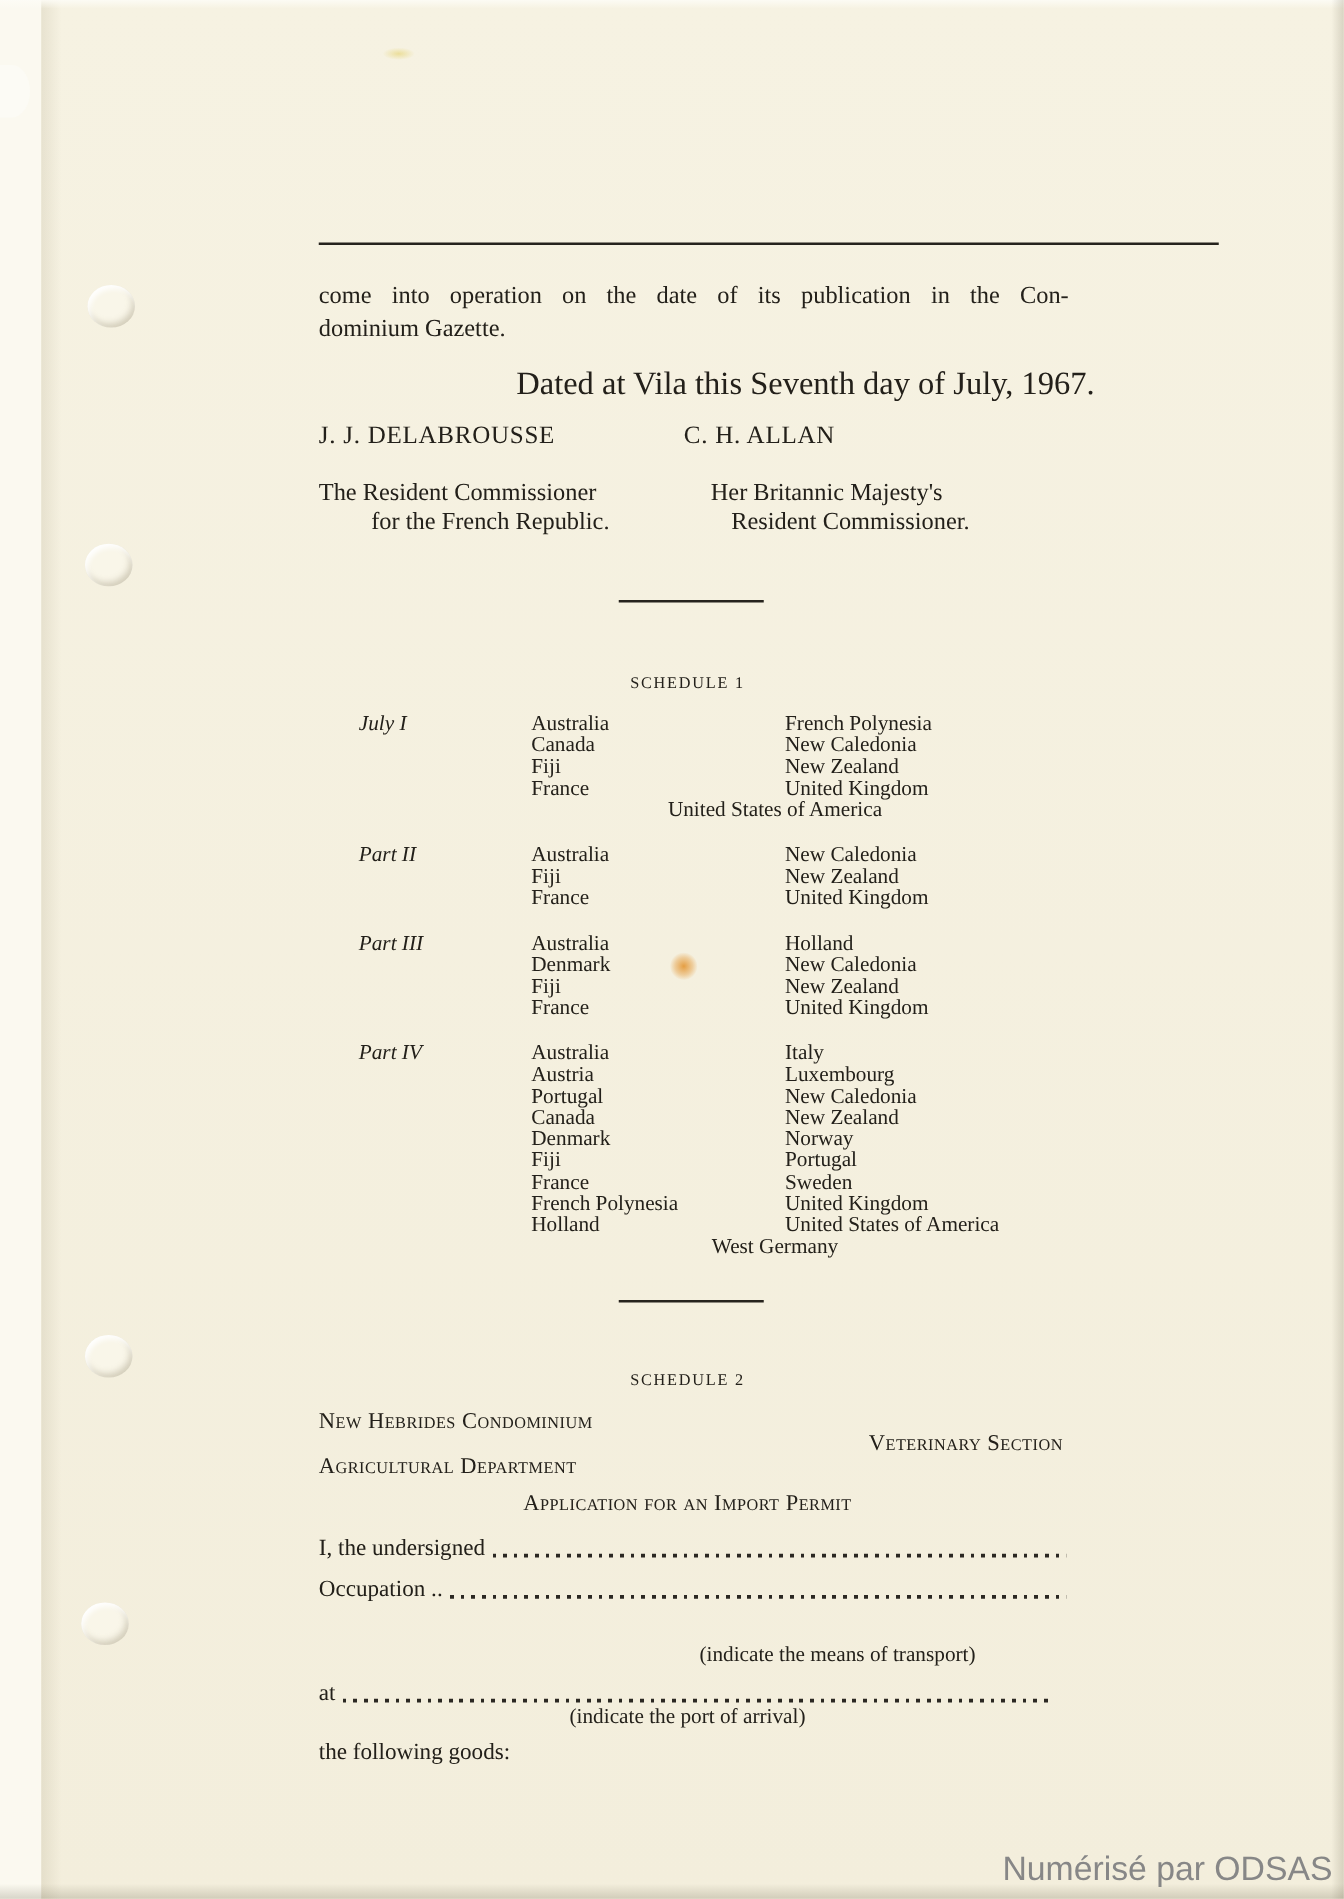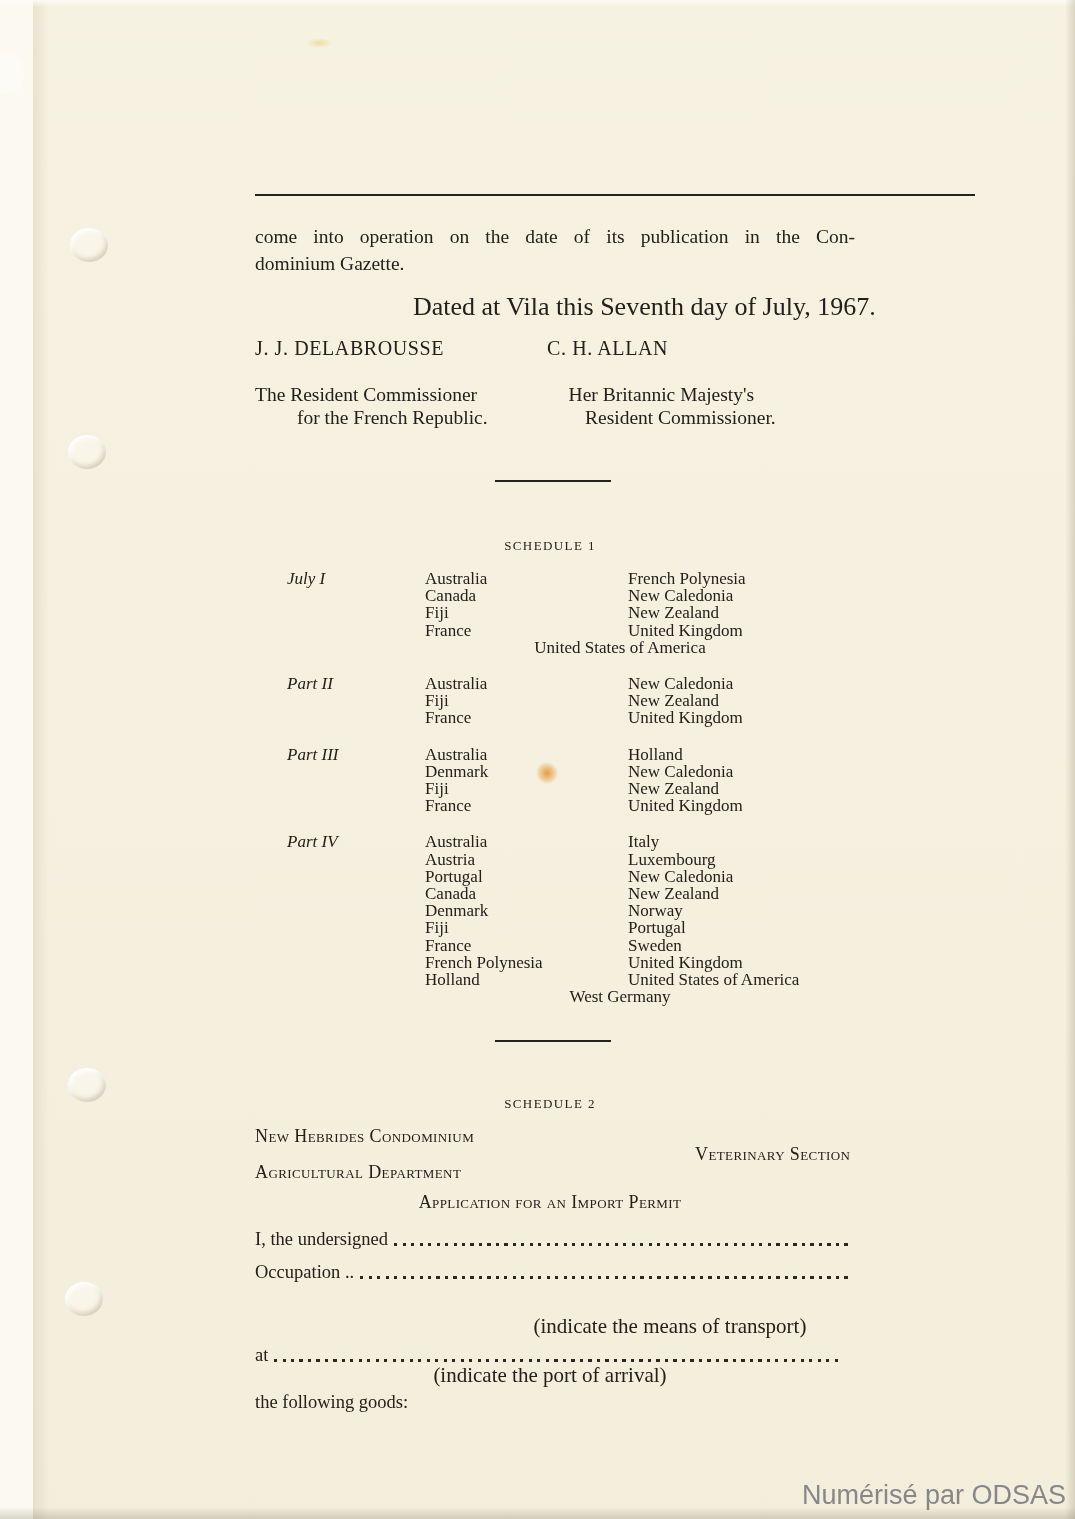--- a/index.html
+++ b/index.html
@@ -81,21 +81,21 @@
   .org{position:absolute;top:1127px;left:0;width:620px;font-size:18px;line-height:18px;}
   .vet{margin-left:440px;}
   .form-title{top:1192px;font-size:18px;}
   .frow{position:absolute;left:0;display:flex;width:600px;font-size:18.5px;}
   .leader{flex:1;height:3px;align-self:flex-end;margin:0 2px 4px 6px;
     background-image:repeating-linear-gradient(to right,#2b2822 0 3px, transparent 3px 8.5px);}
   .r1{top:1229px;}
   .r2{top:1262px;}
   .r3{top:1295px;}
   .r4{top:1345px;width:588px;}
-  .hint{font-size:21px;}
+  .hint{font-size:17px;}
   .hint3{position:absolute;top:1314px;left:250px;width:330px;text-align:center;}
   .hint4{top:1363px;}
   .goods{position:absolute;top:1392px;left:0;font-size:18.5px;}
 
   .watermark{position:absolute;right:9px;bottom:8px;
     font-family:"Liberation Sans", sans-serif;font-size:27px;color:#878787;}
 </style>
 </head>
 <body>
 

